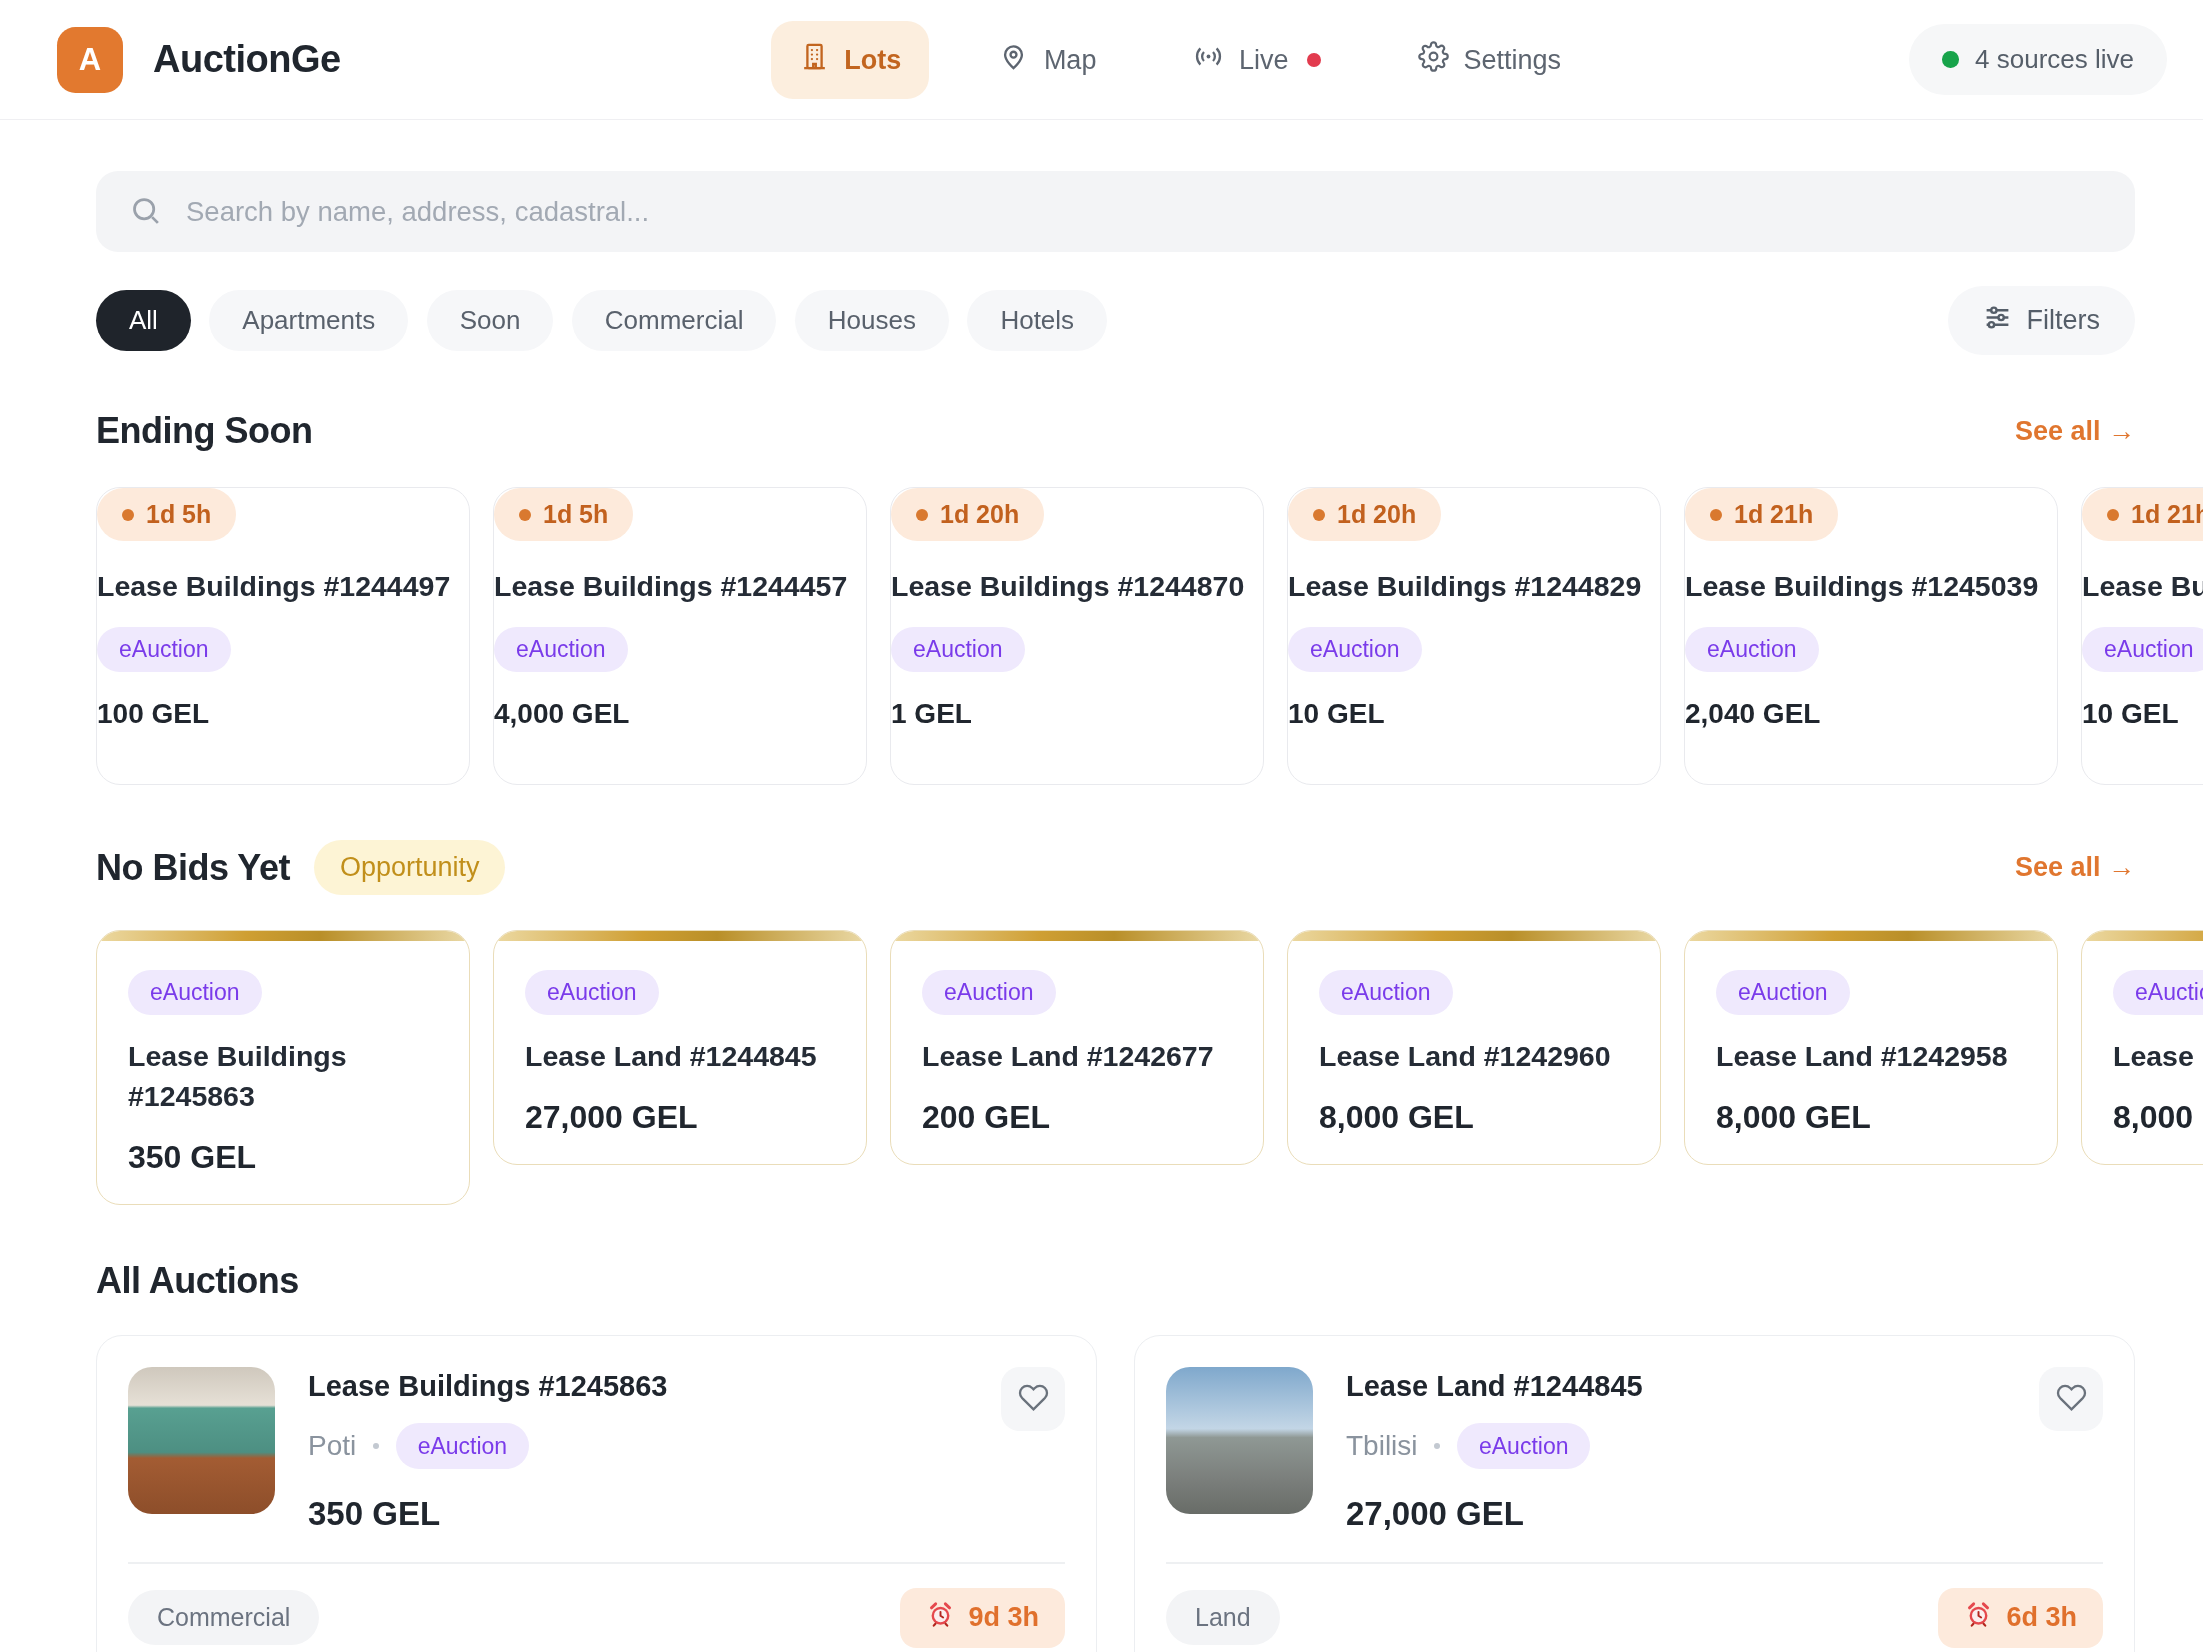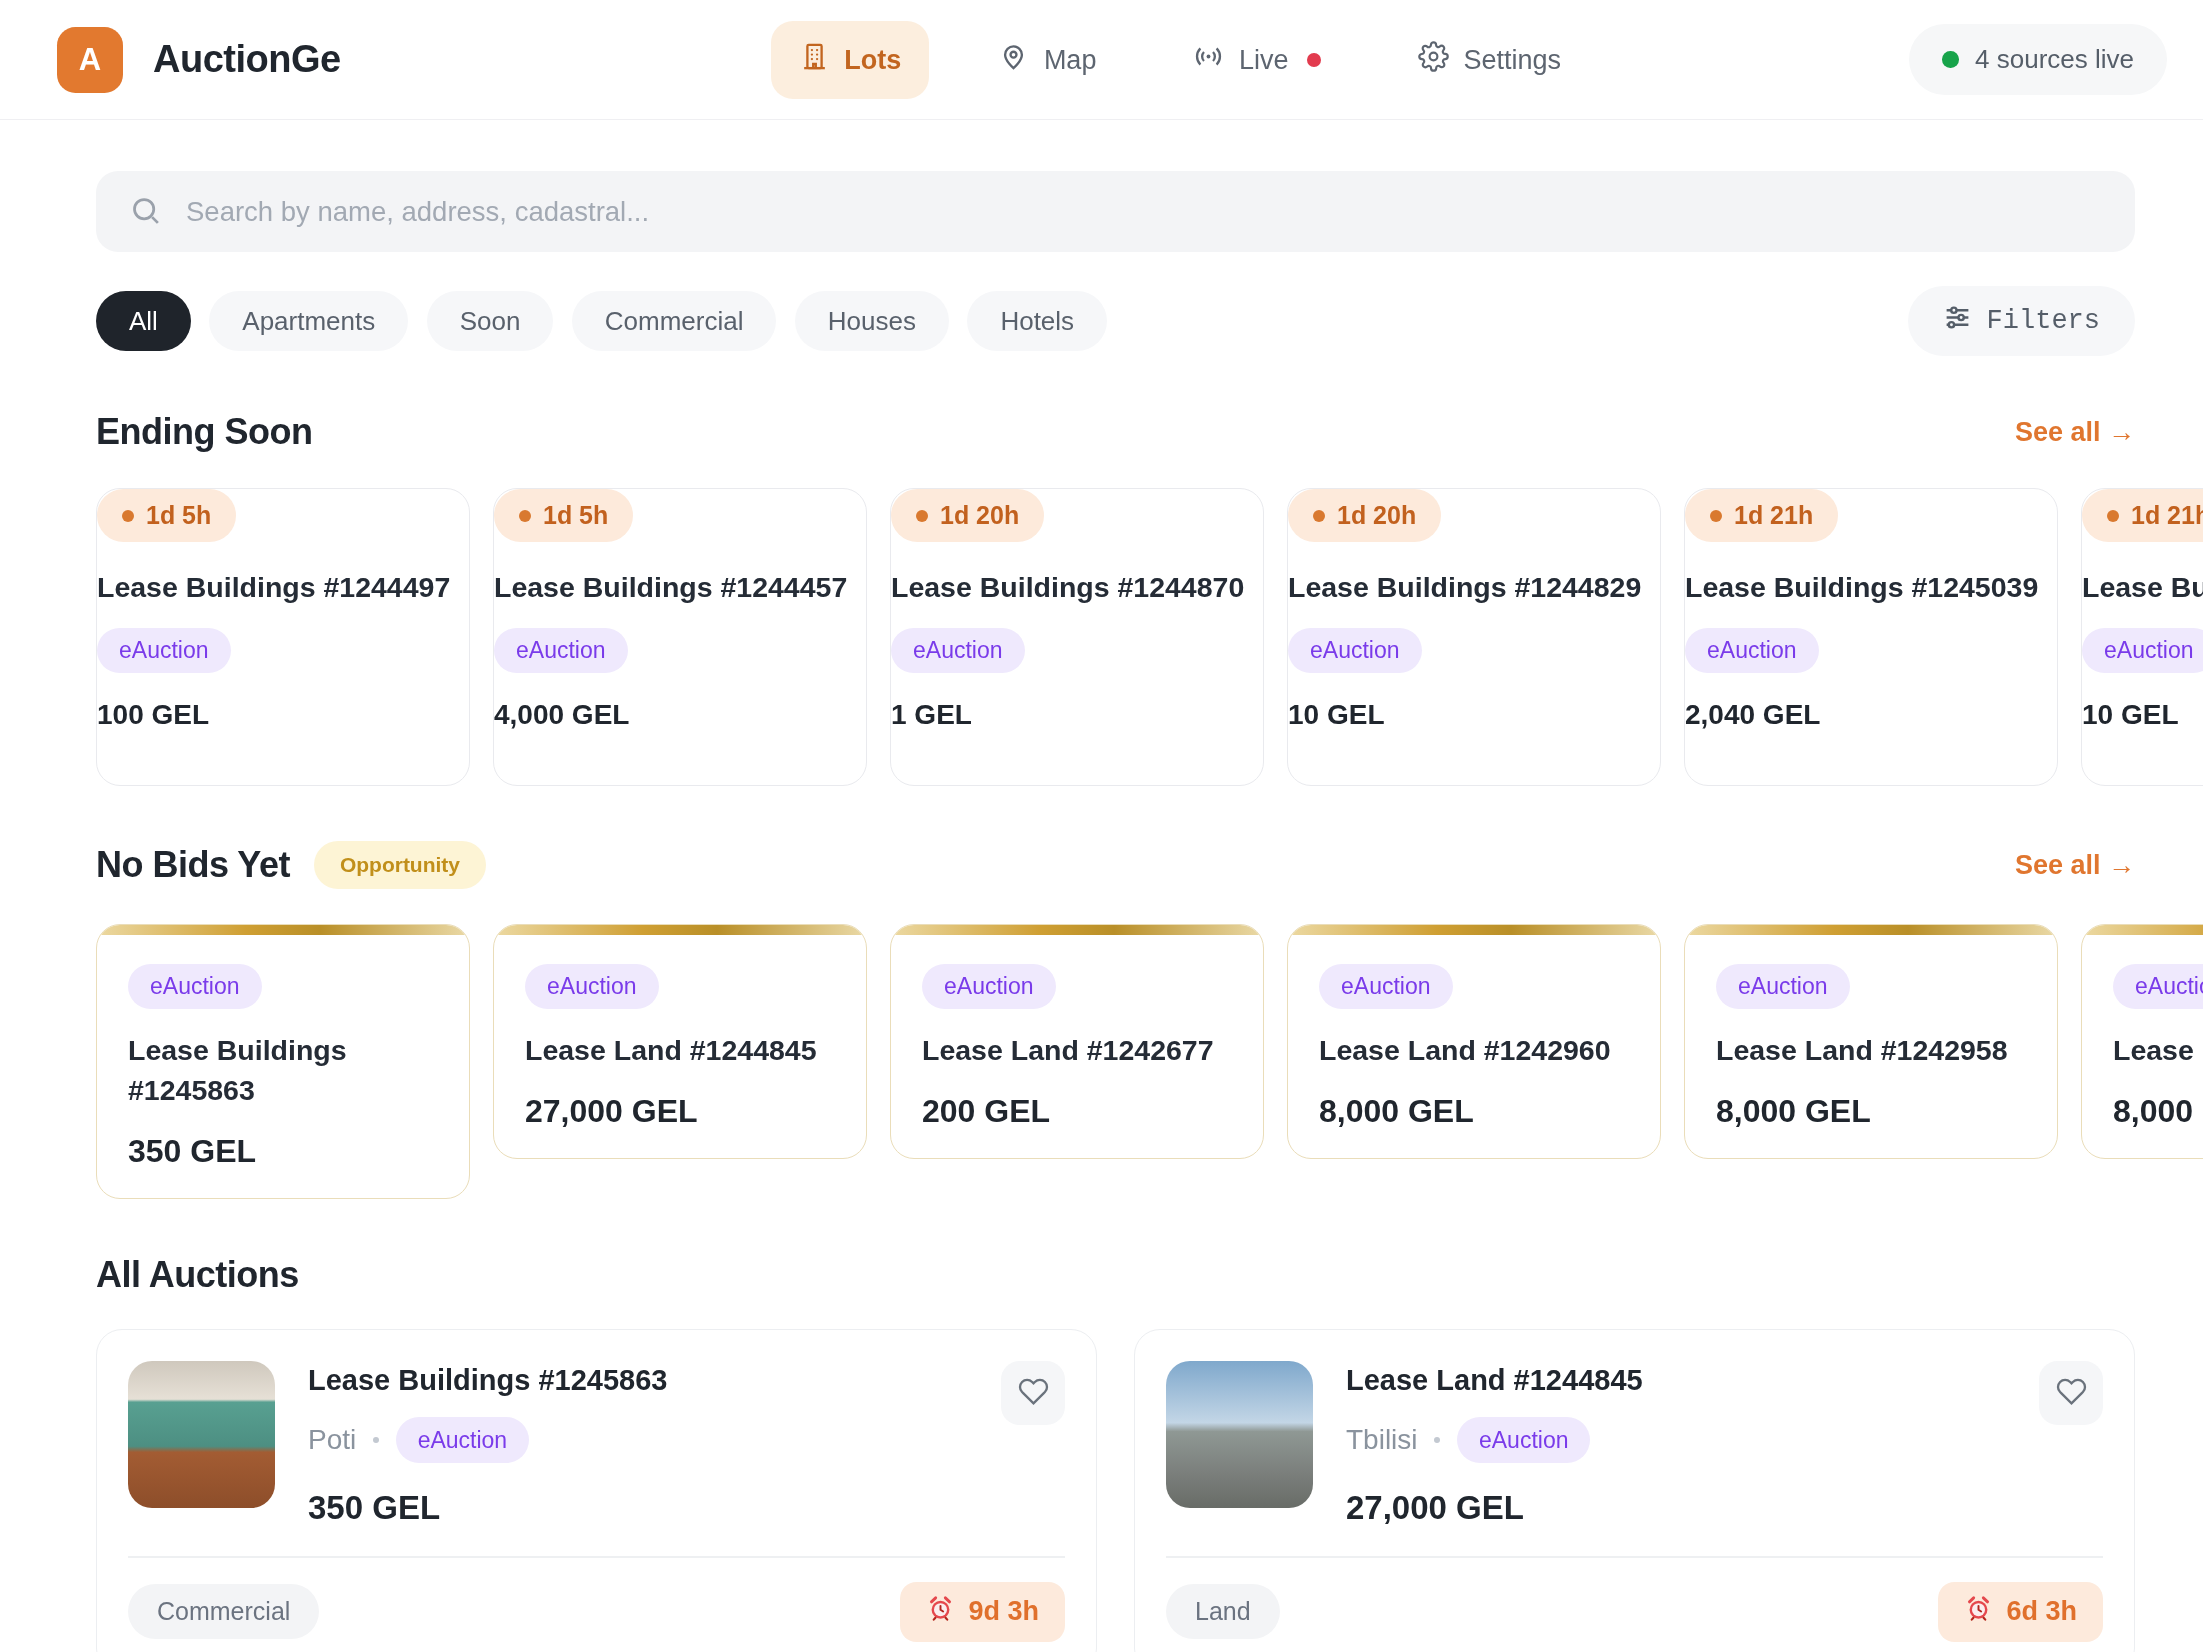--- a/index.html
+++ b/index.html
@@ -32,27 +32,27 @@
   .searchbar input { flex:1; background:transparent; border:none; outline:none; font-size:27.5px;
     color:#333; font-family:"Liberation Sans", sans-serif; }
   .searchbar input::placeholder { color:#a2a9b3; }
 
   .chips-row { margin-top:34px; display:flex; align-items:center; gap:18.4px; width:2039px; }
   .chip { padding:14.7px 33px; border-radius:917px; background:#f6f7f9; color:#59616c; font-size:26px;
     cursor:pointer; white-space:nowrap; }
   .chip.active { background:#1f242b; color:#fff; }
   .filters-btn { margin-left:auto; display:flex; gap:14.7px; align-items:center; background:#f6f7f9;
     border:none; border-radius:917px; padding:16.5px 35px; font-size:27px; color:#555e69; cursor:pointer;
-    font-family:Liberation Mono, monospace; }
+    font-family:Liberation Sans, sans-serif; }
   .filters-btn svg { width:29px; height:29px; }
 
   .section-head { display:flex; align-items:center; margin-top:55px; width:2039px; }
   .section-head h2 { font-size:36px; font-weight:bold; color:#20262e; letter-spacing:-0.5px; }
   .see-all { margin-left:auto; color:#e0762f; font-size:27px; font-weight:bold; cursor:pointer; }
-  .opp-badge { margin-left:24px; background:#fdf4d5; color:#c18f1b; font-size:21px; font-weight:bold;
+  .opp-badge { margin-left:24px; background:#fdf4d5; color:#c18f1b; font-size:27px; font-weight:normal;
     padding:12px 26px; border-radius:917px; }
 
   .cards-row { display:flex; gap:23px; margin-top:35px; align-items:flex-start; }
 
   
   .es-card { flex:0 0 374px; border:1.8px solid #e9eaee; border-radius:24px; 
     background:#fff; min-height:298px; cursor:pointer; }
   .time-pill { display:inline-flex; align-items:center; gap:12px; background:#fdeadb; color:#c2611e;
     font-weight:bold; font-size:25px; padding:12px 25px; border-radius:917px; }
   .odot { width:12px; height:12px; border-radius:50%; background:#d9792f; }

